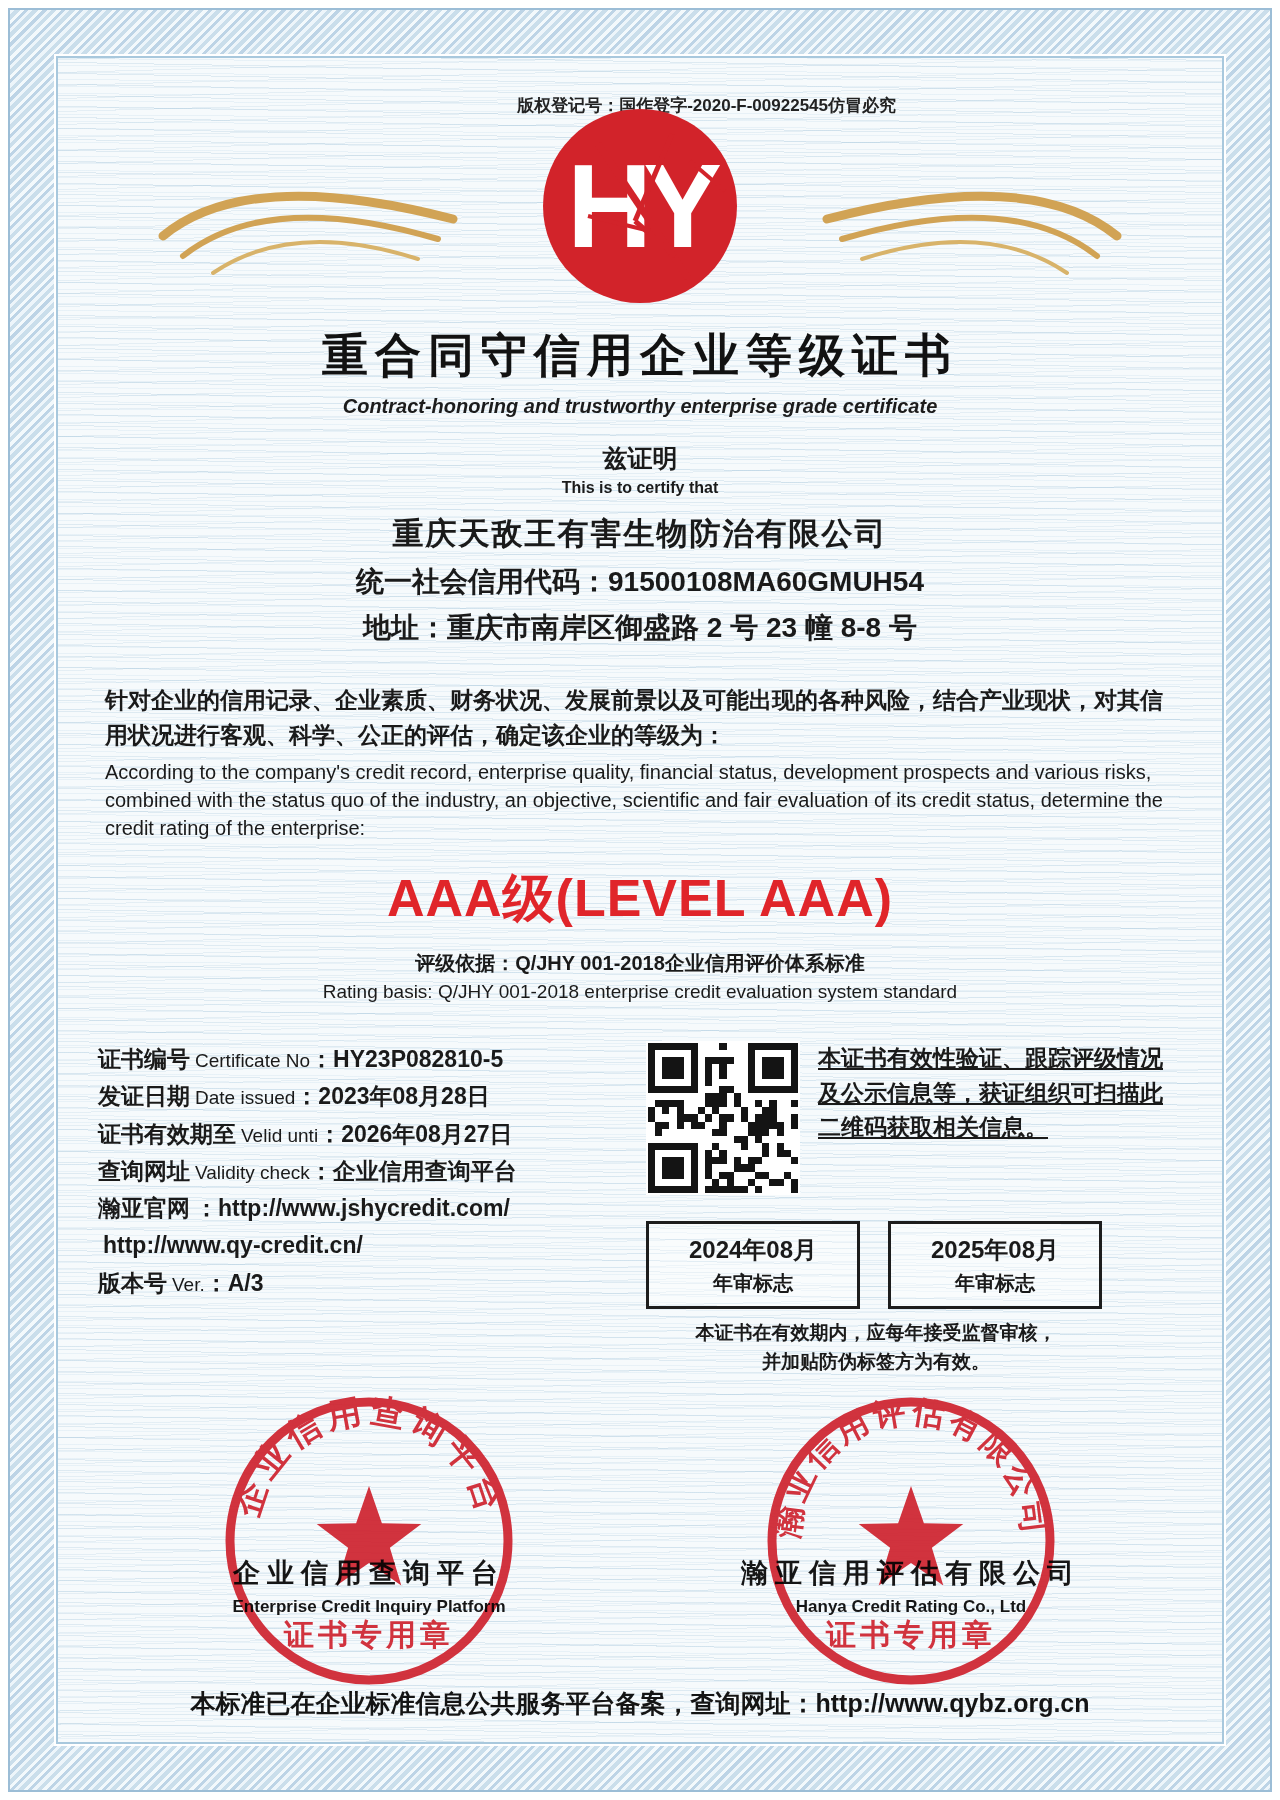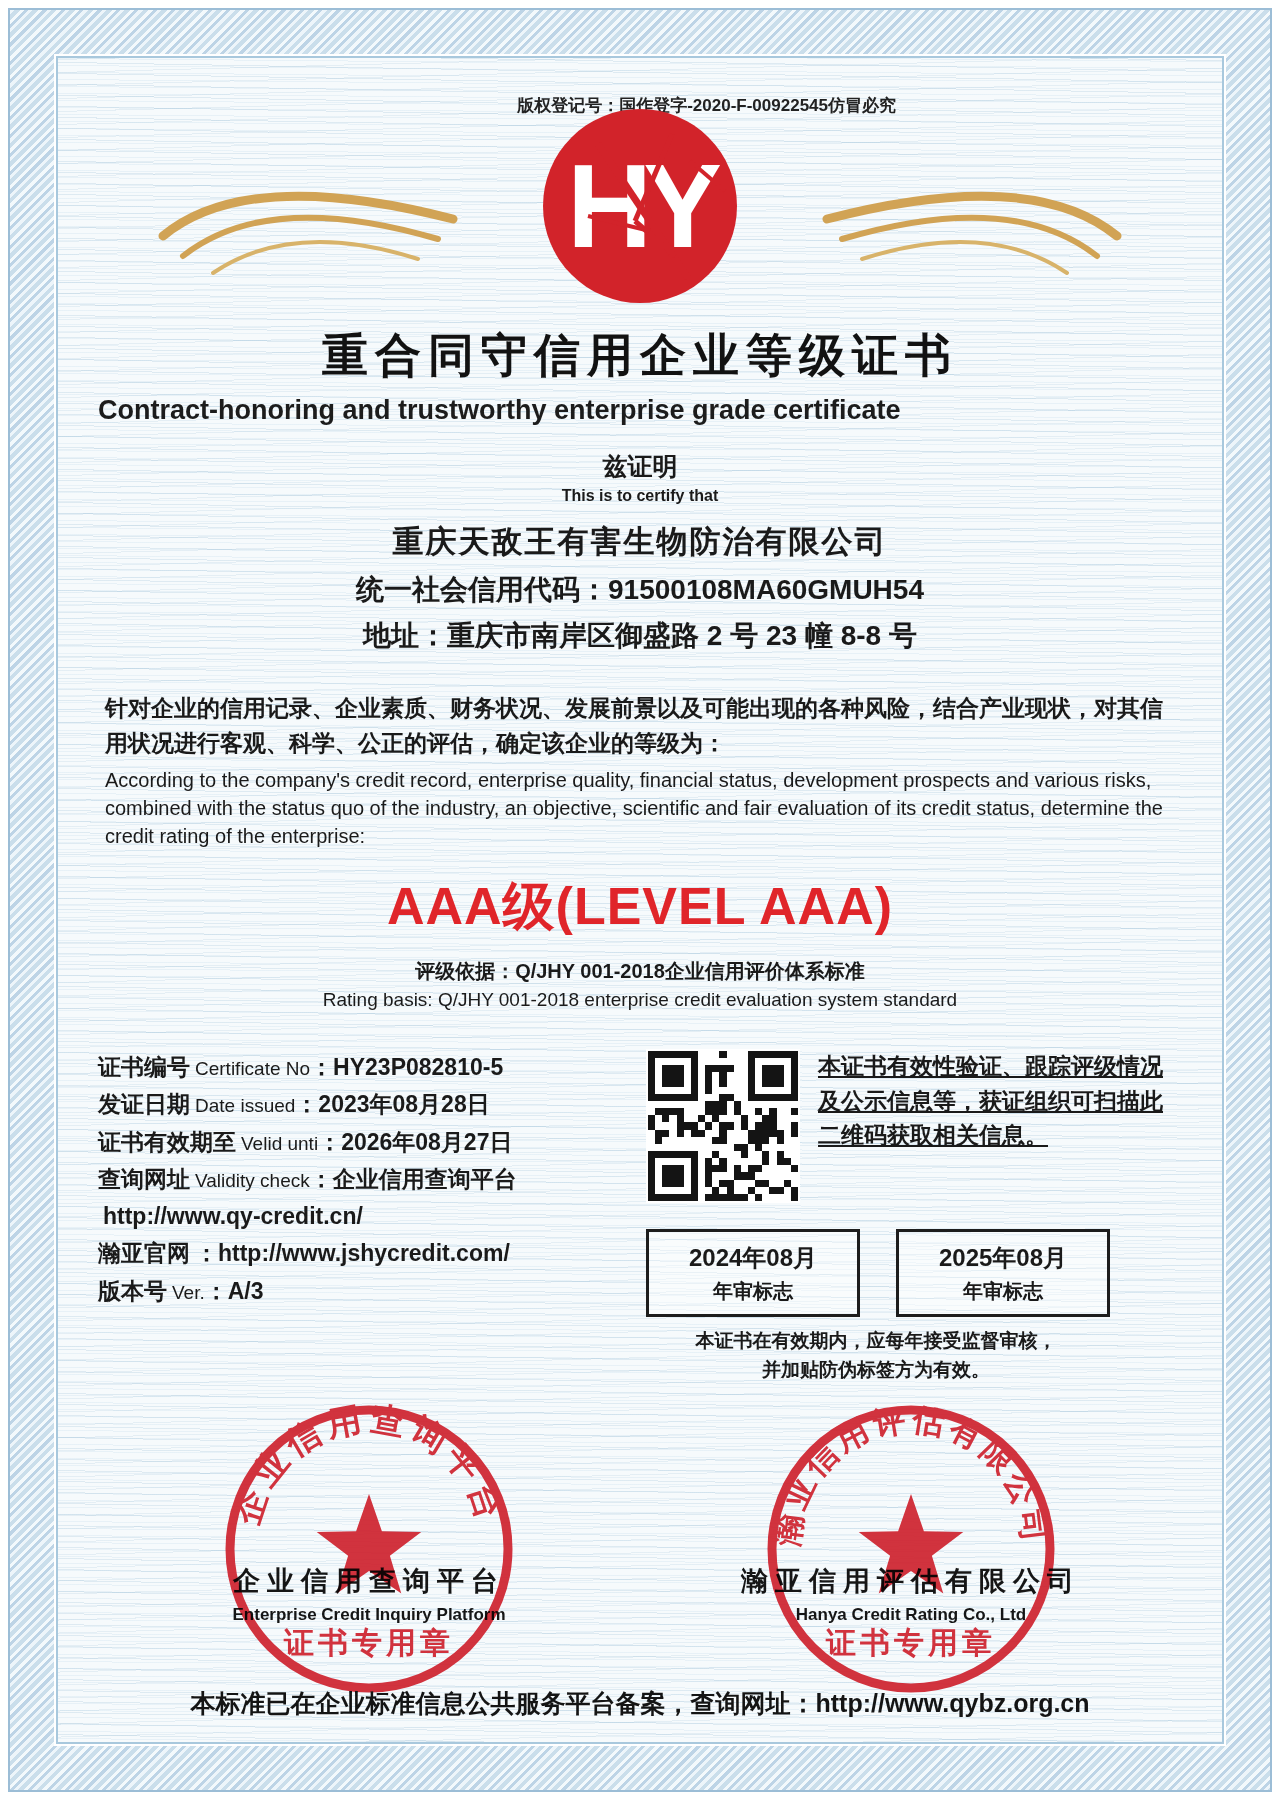--- a/index.html
+++ b/index.html
@@ -15,21 +15,21 @@
       repeating-linear-gradient(1deg, rgba(125,170,200,.20) 0 1px, transparent 1px 11px),
       repeating-linear-gradient(-1.5deg, rgba(125,170,200,.15) 0 1px, transparent 1px 13px),
       repeating-linear-gradient(.5deg, rgba(180,210,230,.22) 0 1px, transparent 1px 7px);}
   .notice{position:absolute;top:40px;right:330px;font-size:17px;font-weight:700;color:#222;}
   .logo-row{margin-top:52px;height:205px;position:relative;}
   .logo-circle{position:absolute;left:50%;transform:translateX(-50%);top:0;}
   .flourish{position:absolute;top:75px;}
   .flourish.left{left:60px;}
   .flourish.right{right:60px;transform:scaleX(-1);}
   .title-zh{margin:14px 0 0;text-align:center;font-size:46px;font-weight:700;letter-spacing:7px;color:#121212;}
-  .title-en{margin-top:8px;text-align:left;font-size:27px;font-weight:600;color:#1c1c1c;}
+  .title-en{margin-top:8px;text-align:center;font-size:20px;font-weight:600;color:#1c1c1c;font-style:italic;}
   .certify-zh{margin-top:24px;text-align:center;font-size:25px;font-weight:600;}
   .certify-en{margin-top:4px;text-align:center;font-size:16px;font-weight:600;}
   .company-name{margin-top:16px;text-align:center;font-size:31px;font-weight:800;letter-spacing:2px;}
   .company-line{margin-top:8px;text-align:center;font-size:28px;font-weight:600;}
   .eval{margin:36px auto 0;width:1070px;}
   .eval-zh{margin:0;font-size:23px;font-weight:600;line-height:1.5;}
   .eval-en{margin:6px 0 0;font-size:20px;font-weight:400;line-height:1.4;}
   .rating{margin-top:22px;text-align:center;font-size:52px;font-weight:800;color:#e0252a;letter-spacing:1px;}
   .basis-zh{margin-top:16px;text-align:center;font-size:20px;font-weight:700;}
   .basis-en{margin-top:4px;text-align:center;font-size:19px;font-weight:400;}
@@ -37,21 +37,21 @@
   .info-left{width:548px;flex:none;}
   .info-row{font-size:23px;line-height:1.62;white-space:nowrap;}
   .info-row .zh{font-weight:700;}
   .info-row .en{font-size:19px;font-weight:400;margin-left:5px;}
   .info-row .sep{font-weight:600;}
   .info-row .val{font-weight:600;}
   .info-right{flex:1;}
   .qr-row{display:flex;align-items:flex-start;}
   .qr-box{width:150px;height:150px;flex:none;background:#fff;padding:2px;}
   .qr-text{margin-left:18px;width:350px;font-size:23px;font-weight:600;line-height:1.5;text-decoration:underline;}
-  .audit-boxes{display:flex;gap:36px;margin-top:26px;}
+  .audit-boxes{display:flex;gap:28px;margin-top:26px;}
   .audit-box{box-sizing:border-box;width:214px;height:88px;border:3px solid #1d1d1d;background:rgba(255,255,255,.35);
     display:flex;flex-direction:column;align-items:center;justify-content:center;}
   .audit-date{font-size:24px;font-weight:700;}
   .audit-label{font-size:20px;font-weight:600;margin-top:4px;}
   .audit-note{margin-top:9px;font-size:19px;font-weight:600;line-height:1.55;width:460px;text-align:center;}
   .stamps-row{margin-top:6px;height:330px;display:flex;position:relative;}
   .stamp-group{position:relative;width:50%;height:100%;}
   .seal{position:absolute;left:50%;transform:translateX(-50%);top:8px;opacity:.93;}
   .org-lines{position:absolute;top:172px;width:100%;text-align:center;z-index:2;mix-blend-mode:multiply;}
   .org-zh{font-size:27px;font-weight:700;letter-spacing:7px;color:#161616;}
@@ -106,22 +106,22 @@
     <div class="rating">AAA级(LEVEL AAA)</div>
     <div class="basis-zh">评级依据：Q/JHY 001-2018企业信用评价体系标准</div>
     <div class="basis-en">Rating basis: Q/JHY 001-2018 enterprise credit evaluation system standard</div>
 
     <div class="info-section">
       <div class="info-left">
         <div class="info-row"><span class="zh">证书编号</span><span class="en">Certificate No</span><span class="sep">：</span><span class="val">HY23P082810-5</span></div>
         <div class="info-row"><span class="zh">发证日期</span><span class="en">Date issued</span><span class="sep">：</span><span class="val">2023年08月28日</span></div>
         <div class="info-row"><span class="zh">证书有效期至</span><span class="en">Velid unti</span><span class="sep">：</span><span class="val">2026年08月27日</span></div>
         <div class="info-row"><span class="zh">查询网址</span><span class="en">Validity check</span><span class="sep">：</span><span class="val">企业信用查询平台</span></div>
+        <div class="info-row"><span class="zh">瀚亚官网</span><span class="en"></span><span class="sep">：</span><span class="val">http://www.jshycredit.com/</span></div>
         <div class="info-row"><span class="zh"></span><span class="en"></span><span class="sep"></span><span class="val">http://www.qy-credit.cn/</span></div>
-        <div class="info-row"><span class="zh">瀚亚官网</span><span class="en"></span><span class="sep">：</span><span class="val">http://www.jshycredit.com/</span></div>
         <div class="info-row"><span class="zh">版本号</span><span class="en">Ver.</span><span class="sep">：</span><span class="val">A/3</span></div>
       </div>
 
       <div class="info-right">
         <div class="qr-row">
           <svg id="qr-svg" class="qr-box" viewBox="0 0 21 21" shape-rendering="crispEdges">
               <rect x="0" y="0" width="21" height="21" fill="#ffffff"></rect>
               <rect x="0" y="0" width="7" height="7" fill="#141414"></rect>
               <rect x="1" y="1" width="5" height="5" fill="#ffffff"></rect>
               <rect x="2" y="2" width="3" height="3" fill="#141414"></rect>

